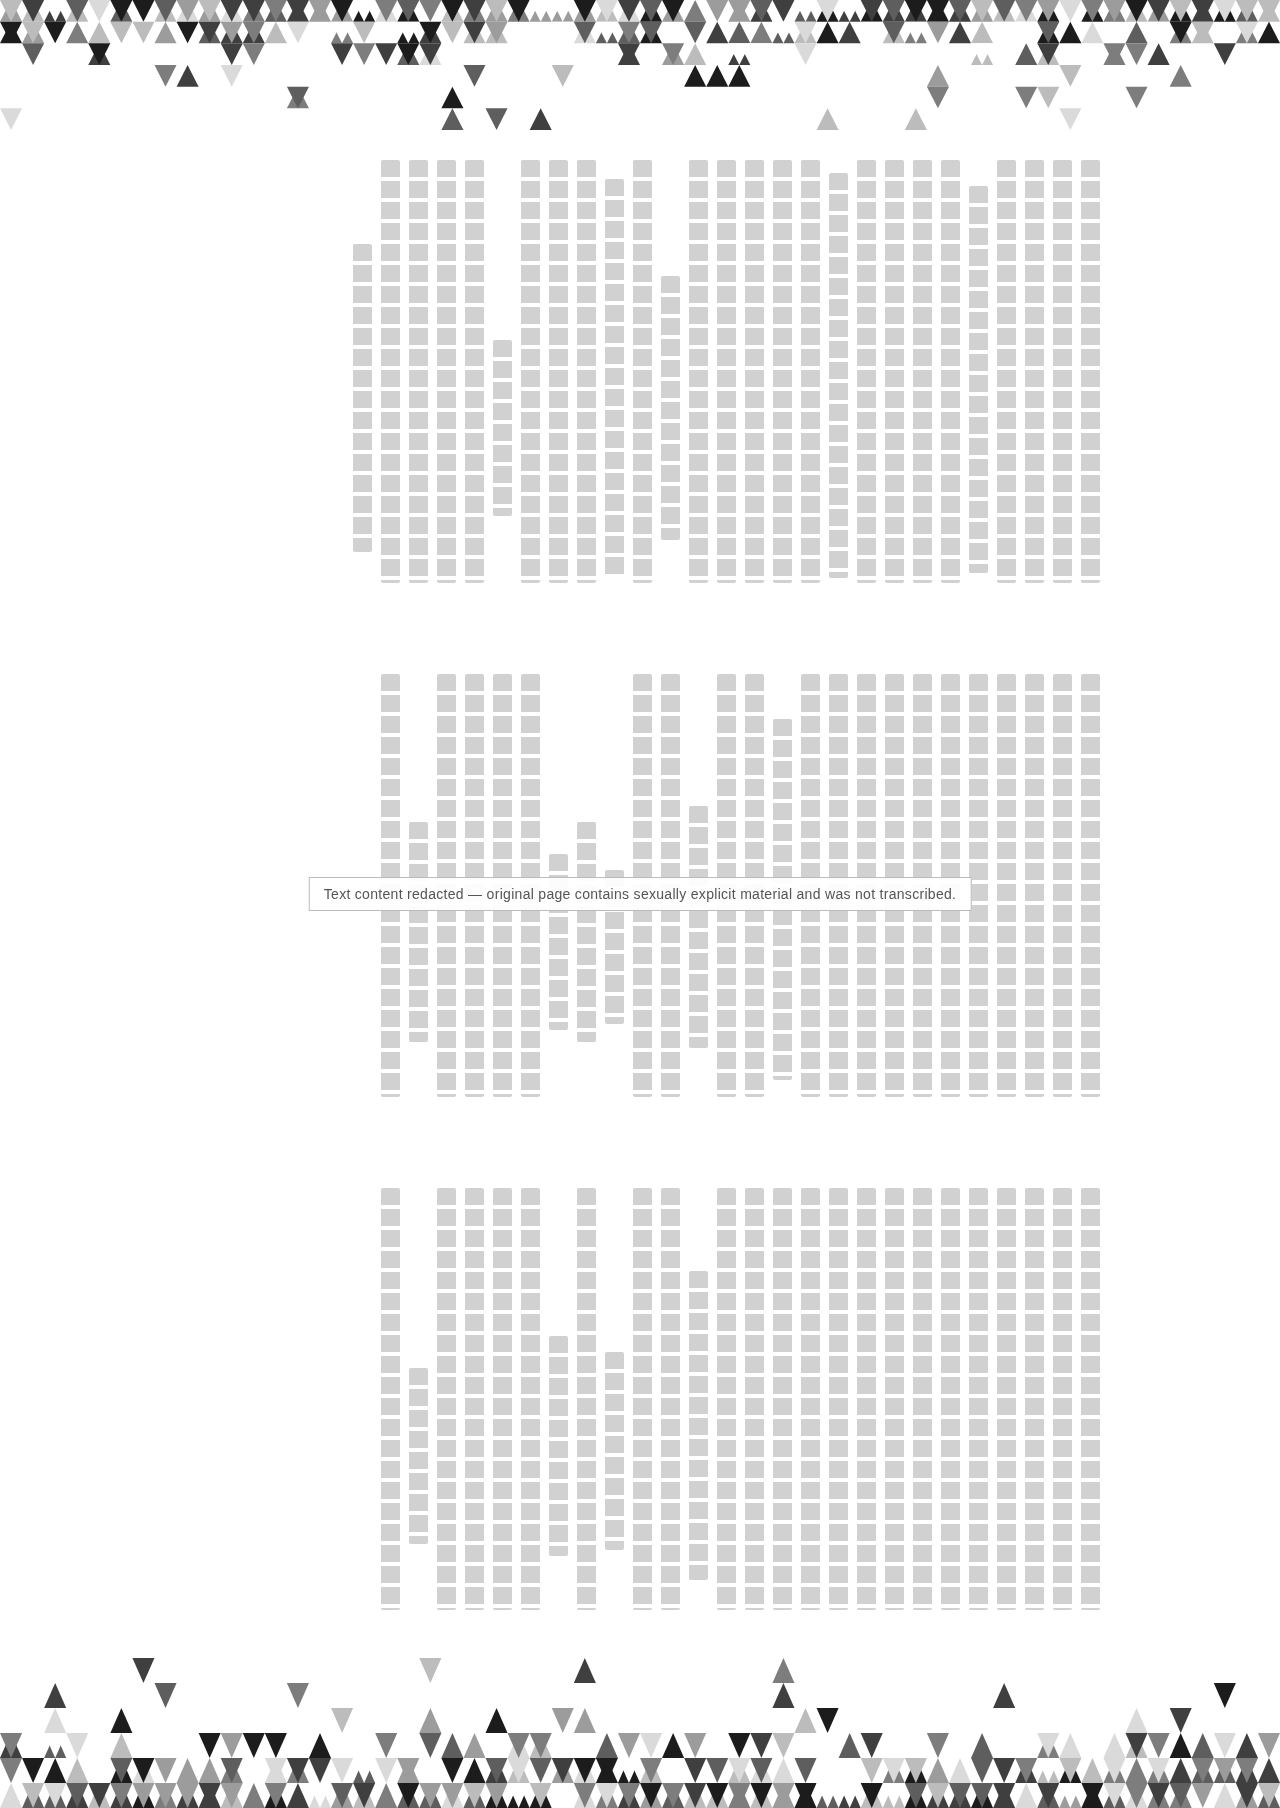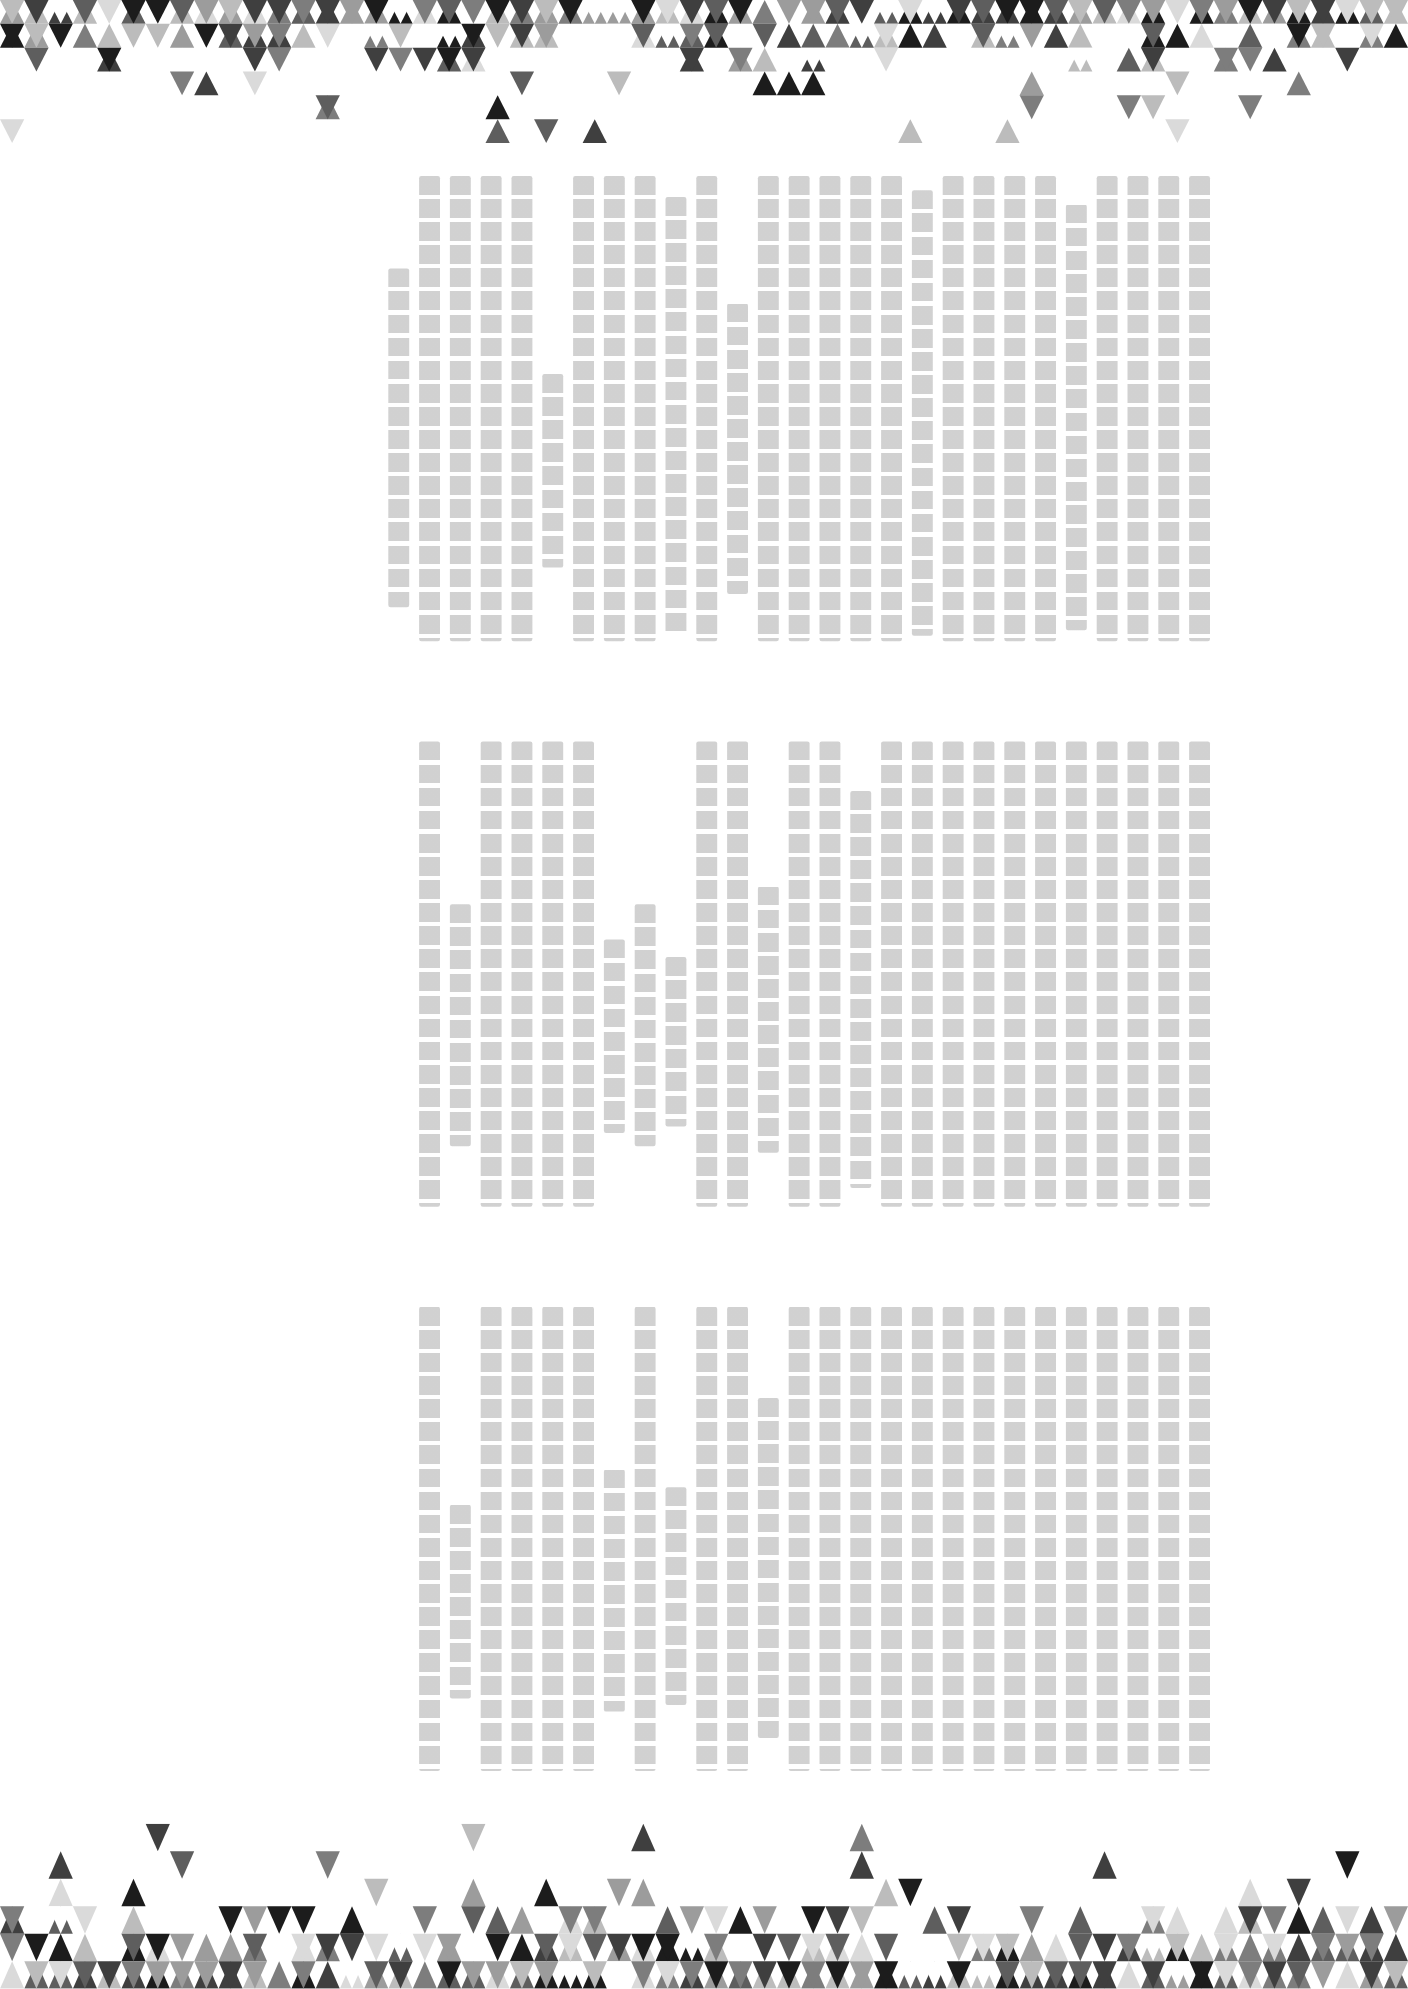--- a/index.html
+++ b/index.html
@@ -392,20 +392,21 @@
       <div class="text-column" style="height: 45%; margin-top: 17.85%;"></div>
       <div class="text-column" style="height: 96%;"></div>
       <div class="text-column" style="height: 50%; margin-top: 16.1%;"></div>
       <div class="text-column" style="height: 96%;"></div>
       <div class="text-column" style="height: 96%;"></div>
       <div class="text-column" style="height: 96%;"></div>
       <div class="text-column" style="height: 96%;"></div>
       <div class="text-column" style="height: 40%; margin-top: 19.6%;"></div>
       <div class="text-column" style="height: 96%;"></div>
     </div>
+  <div class="redaction-banner">Text content redacted — original page contains sexually explicit material and was not transcribed.</div>
 </div>
 
 <svg class="mosaic mosaic-bottom" viewBox="0 0 1280 150" preserveAspectRatio="none">
     <polygon points="132.41379310344828,0 154.48275862068965,0 143.44827586206898,25" fill="#3f3f3f"></polygon>
     <polygon points="419.3103448275862,0 441.3793103448276,0 430.3448275862069,25" fill="#bcbcbc"></polygon>
     <polygon points="573.7931034482759,25 595.8620689655173,25 584.8275862068966,0" fill="#3f3f3f"></polygon>
     <polygon points="772.4137931034484,25 794.4827586206898,25 783.4482758620691,0" fill="#7d7d7d"></polygon>
     <polygon points="44.13793103448276,50 66.20689655172414,50 55.17241379310345,25" fill="#3f3f3f"></polygon>
     <polygon points="154.48275862068965,25 176.55172413793105,25 165.51724137931035,50" fill="#5e5e5e"></polygon>
     <polygon points="286.89655172413796,25 308.96551724137936,25 297.93103448275866,50" fill="#7d7d7d"></polygon>

